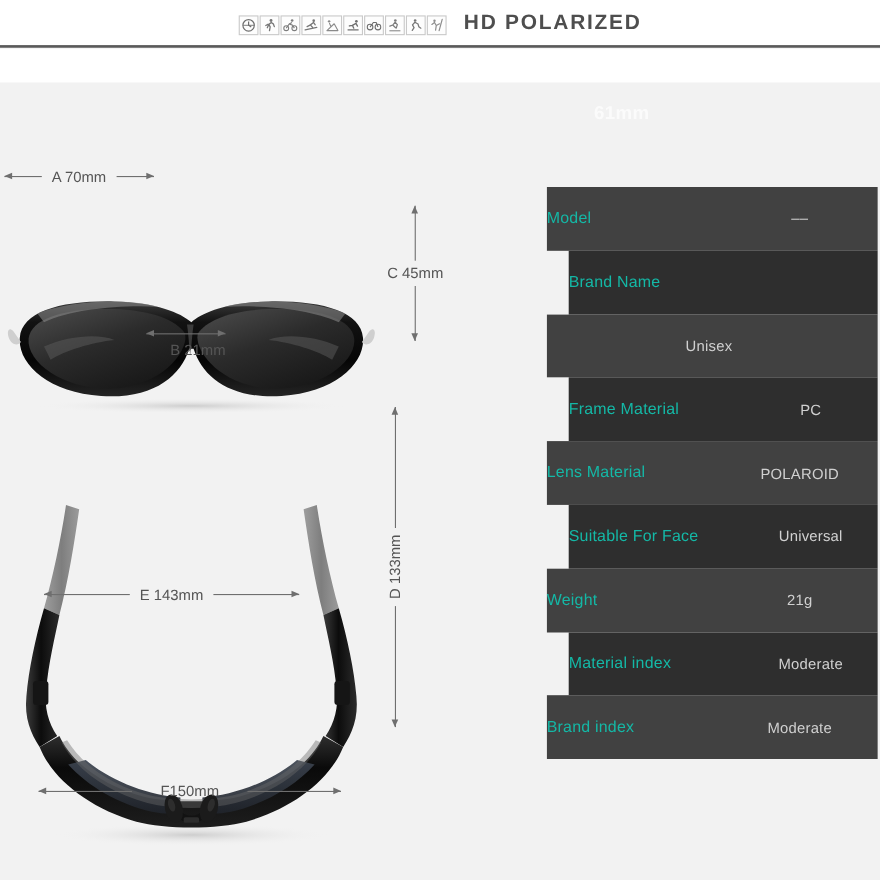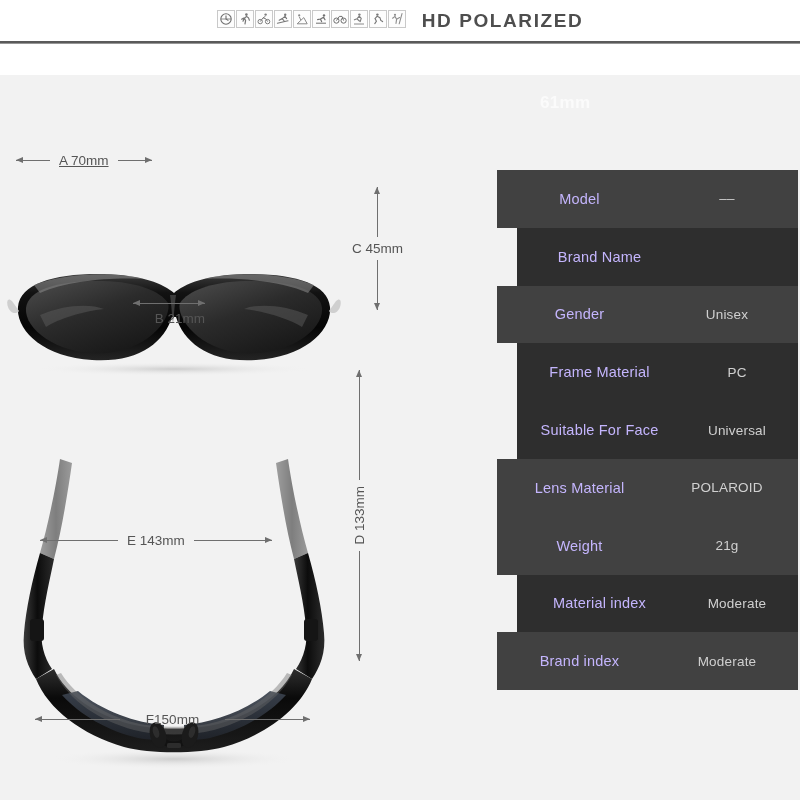--- a/index.html
+++ b/index.html
@@ -21,21 +21,21 @@
     left: 0; top: 0;
     width: 800px; height: 41px;
     background: #ffffff;
     display: flex;
     align-items: center;
     justify-content: center;
     box-sizing: border-box;
   }
   .header-inner {
     display: flex;
-    align-items: flex-start;
+    align-items: flex-end;
     gap: 16px;
   }
   .icon-strip {
     display: flex;
     align-items: center;
     gap: 1px;
   }
   .sport-icon {
     width: 18px; height: 18px;
     border: 1px solid #c9c9c9;
@@ -167,22 +167,21 @@
   .spec-row {
     display: flex;
     align-items: center;
     height: 57.8px;
     box-sizing: border-box;
   }
   .spec-row.odd  { background: #414141; }
   .spec-row.even { background: #2e2e2e; margin-left: 20px; }
   .spec-label {
     flex: 0 0 165px;
-    text-align: center;
-    color: #c4b5fd;
+    color: #14b8a6;
     font-size: 14.5px;
     letter-spacing: 0.2px;
   }
   .spec-value {
     flex: 1;
     text-align: center;
     color: #d0d0d0;
     font-size: 13.5px;
     letter-spacing: 0.2px;
     padding-right: 6px;
@@ -262,21 +261,21 @@
       </span>
     </div>
     <div class="hd-title">HD POLARIZED</div>
   </div>
 </div>
 <div class="header-rule"></div>
 <div class="white-gap"></div>
 
 <div class="canvas">
 
-  <div class="dim" style="left:16px; top:78px;text-decoration:underline;">
+  <div class="dim" style="left:4px; top:78px;">
     <div class="dim-row">
       <div class="arrow-line left" style="width:34px;"></div>
       <span>A 70mm</span>
       <div class="arrow-line right" style="width:34px;"></div>
     </div>
   </div>
 
   <div class="product-front">
     <svg width="340" height="110" viewBox="0 0 340 110">
       <defs>
@@ -427,40 +426,39 @@
     <div class="spec-label">Model</div>
     <div class="spec-value">––</div>
   </div>
 
   <div class="spec-row even">
     <div class="spec-label">Brand Name</div>
     <div class="spec-value"></div>
   </div>
 
   <div class="spec-row odd">
-    <div class="spec-label">Gender</div>
     <div class="spec-value">Unisex</div>
   </div>
 
   <div class="spec-row even">
     <div class="spec-label">Frame Material</div>
     <div class="spec-value">PC</div>
   </div>
 
+  <div class="spec-row odd">
+    <div class="spec-label">Lens Material</div>
+    <div class="spec-value">POLAROID</div>
+  </div>
+
   <div class="spec-row even">
     <div class="spec-label">Suitable For Face</div>
     <div class="spec-value">Universal</div>
   </div>
 
   <div class="spec-row odd">
-    <div class="spec-label">Lens Material</div>
-    <div class="spec-value">POLAROID</div>
-  </div>
-
-  <div class="spec-row odd">
     <div class="spec-label">Weight</div>
     <div class="spec-value">21g</div>
   </div>
 
   <div class="spec-row even">
     <div class="spec-label">Material index</div>
     <div class="spec-value">Moderate</div>
   </div>
 
   <div class="spec-row odd">

